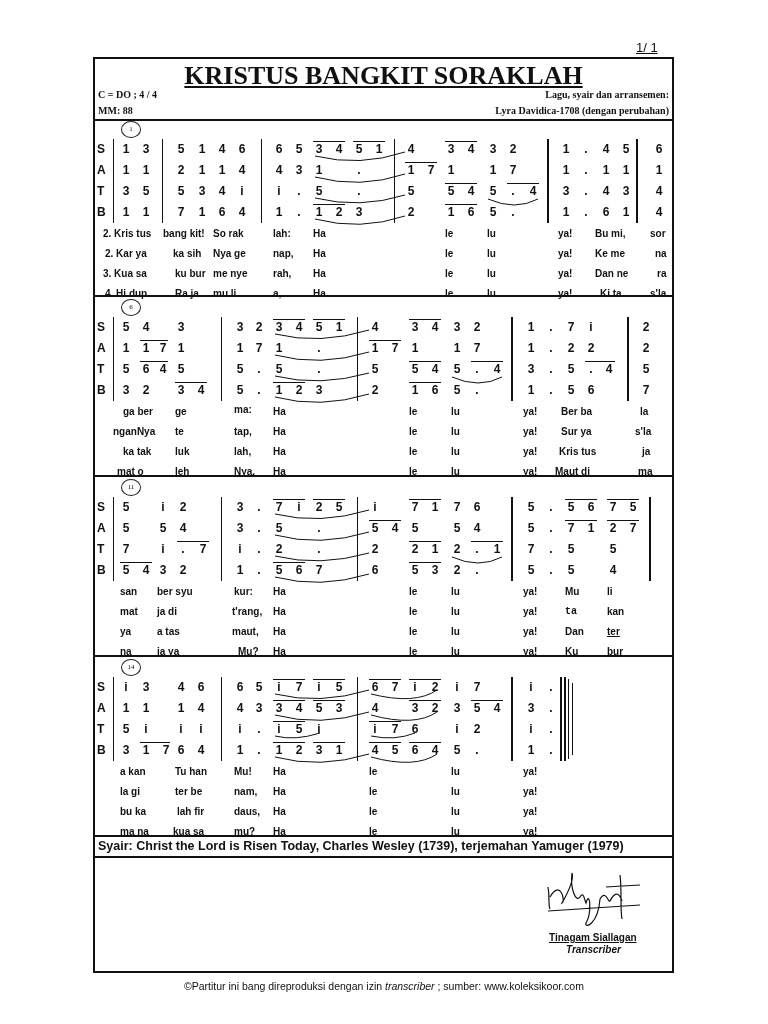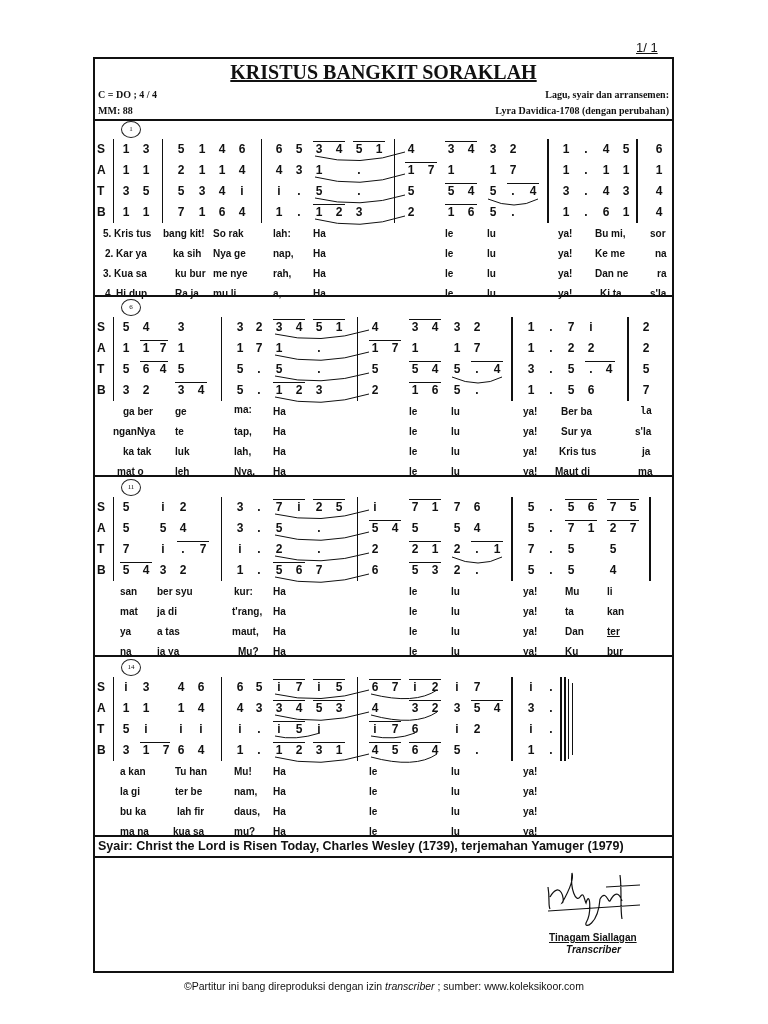--- a/index.html
+++ b/index.html
@@ -1,19 +1,19 @@
 <!DOCTYPE html>
 <html><head>
 <meta charset="utf-8">
 <style>
   html,body{margin:0;padding:0;background:#fff;}
   body{width:768px;height:1024px;position:relative;overflow:hidden;font-family:"Liberation Sans",sans-serif;color:#111;}
   .page-num{position:absolute;left:636px;top:40px;font-size:13px;text-decoration:underline;}
   .frame{position:absolute;left:93px;top:57px;width:581px;height:916px;border:2px solid #111;box-sizing:border-box;}
-  .title{position:absolute;left:0;right:0;top:2px;text-align:center;font-family:"Liberation Serif",serif;font-weight:bold;font-size:20px;text-decoration:underline;}
+  .title{position:absolute;left:0;right:0;top:2px;text-align:center;font-family:"Liberation Serif",serif;font-weight:bold;font-size:26px;text-decoration:underline;}
   .meta{position:absolute;font-family:"Liberation Serif",serif;font-weight:bold;font-size:10px;}
   .hline{position:absolute;left:0;right:0;height:0;border-top:2px solid #111;}
   .section{position:absolute;left:0;right:0;}
   .marker{position:absolute;left:26px;width:18px;height:15px;border:1px solid #222;border-radius:50%;font-family:"Liberation Serif",serif;font-size:7px;text-align:center;line-height:15px;}
   .vl{position:absolute;font-weight:bold;font-size:12px;left:2px;}
   .n{position:absolute;font-weight:bold;font-size:12px;width:12px;text-align:center;}
   .bar{position:absolute;width:0;border-left:1.5px solid #111;}
   .bar.thick{border-left:2.5px solid #111;}
   .ly{position:absolute;font-weight:bold;font-size:10px;white-space:nowrap;}
   .ov{position:absolute;height:0;border-top:1.3px solid #111;}
@@ -148,21 +148,21 @@
     <div class="ov" style="left:218px;top:85px;width:32px;"></div>
     <div class="ov" style="left:350px;top:85px;width:32px;"></div>
     <svg style="position:absolute;left:0;top:0;" width="580" height="110">
       <path d="M220 37 Q265 48 310 33" stroke="#111" fill="none" stroke-width="1"></path>
       <path d="M220 58 Q265 70 310 55" stroke="#111" fill="none" stroke-width="1"></path>
       <path d="M220 79 Q265 90 310 76" stroke="#111" fill="none" stroke-width="1"></path>
       <path d="M220 100 Q265 112 310 97" stroke="#111" fill="none" stroke-width="1"></path>
       <path d="M393 80 Q420 92 443 80" stroke="#111" fill="none" stroke-width="1"></path>
     </svg>
     <div>
-      <span class="ly" style="left:8px;top:109px;">5. Kris tus</span>
+      <span class="ly" style="left:8px;top:109px;">2. Kris tus</span>
         <span class="ly" style="left:68px;top:109px;">bang kit!</span>
         <span class="ly" style="left:118px;top:109px;">So rak</span>
         <span class="ly" style="left:178px;top:109px;">lah:</span>
         <span class="ly" style="left:218px;top:109px;">Ha</span>
         <span class="ly" style="left:350px;top:109px;">le</span>
         <span class="ly" style="left:392px;top:109px;">lu</span>
         <span class="ly" style="left:463px;top:109px;">ya!</span>
         <span class="ly" style="left:500px;top:109px;">Bu mi,</span>
         <span class="ly" style="left:555px;top:109px;">sor</span>
       <span class="ly" style="left:10px;top:129px;">2. Kar ya</span>
@@ -315,21 +315,21 @@
     </svg>
     <div>
       <span class="ly" style="left:28px;top:109px;">ga ber</span>
         <span class="ly" style="left:80px;top:109px;">ge</span>
         <span class="ly" style="left:139px;top:107px;">ma:</span>
         <span class="ly" style="left:178px;top:109px;">Ha</span>
         <span class="ly" style="left:314px;top:109px;">le</span>
         <span class="ly" style="left:356px;top:109px;">lu</span>
         <span class="ly" style="left:428px;top:109px;">ya!</span>
         <span class="ly" style="left:466px;top:109px;">Ber ba</span>
-        <span class="ly" style="left:545px;top:109px;font-family:Liberation Mono, monospace;">la</span>
+        <span class="ly" style="left:545px;top:109px;">la</span>
       <span class="ly" style="left:18px;top:129px;">nganNya</span>
         <span class="ly" style="left:80px;top:129px;">te</span>
         <span class="ly" style="left:139px;top:129px;">tap,</span>
         <span class="ly" style="left:178px;top:129px;">Ha</span>
         <span class="ly" style="left:314px;top:129px;">le</span>
         <span class="ly" style="left:356px;top:129px;">lu</span>
         <span class="ly" style="left:428px;top:129px;">ya!</span>
         <span class="ly" style="left:466px;top:129px;">Sur ya</span>
         <span class="ly" style="left:540px;top:129px;">s'la</span>
       <span class="ly" style="left:28px;top:149px;">ka tak</span>
@@ -478,21 +478,21 @@
         <span class="ly" style="left:428px;top:109px;">ya!</span>
         <span class="ly" style="left:470px;top:109px;">Mu</span>
         <span class="ly" style="left:512px;top:109px;">li</span>
       <span class="ly" style="left:25px;top:129px;">mat</span>
         <span class="ly" style="left:62px;top:129px;">ja di</span>
         <span class="ly" style="left:137px;top:129px;">t'rang,</span>
         <span class="ly" style="left:178px;top:129px;">Ha</span>
         <span class="ly" style="left:314px;top:129px;">le</span>
         <span class="ly" style="left:356px;top:129px;">lu</span>
         <span class="ly" style="left:428px;top:129px;">ya!</span>
-        <span class="ly" style="left:470px;top:129px;">ta</span>
+        <span class="ly" style="left:470px;top:129px;font-family:Liberation Mono, monospace;">ta</span>
         <span class="ly" style="left:512px;top:129px;">kan</span>
       <span class="ly" style="left:25px;top:149px;">ya</span>
         <span class="ly" style="left:62px;top:149px;">a tas</span>
         <span class="ly" style="left:137px;top:149px;">maut,</span>
         <span class="ly" style="left:178px;top:149px;">Ha</span>
         <span class="ly" style="left:314px;top:149px;">le</span>
         <span class="ly" style="left:356px;top:149px;">lu</span>
         <span class="ly" style="left:428px;top:149px;">ya!</span>
         <span class="ly" style="left:470px;top:149px;">Dan</span>
         <span class="ly" style="left:512px;top:149px;text-decoration:underline;">ter</span>

